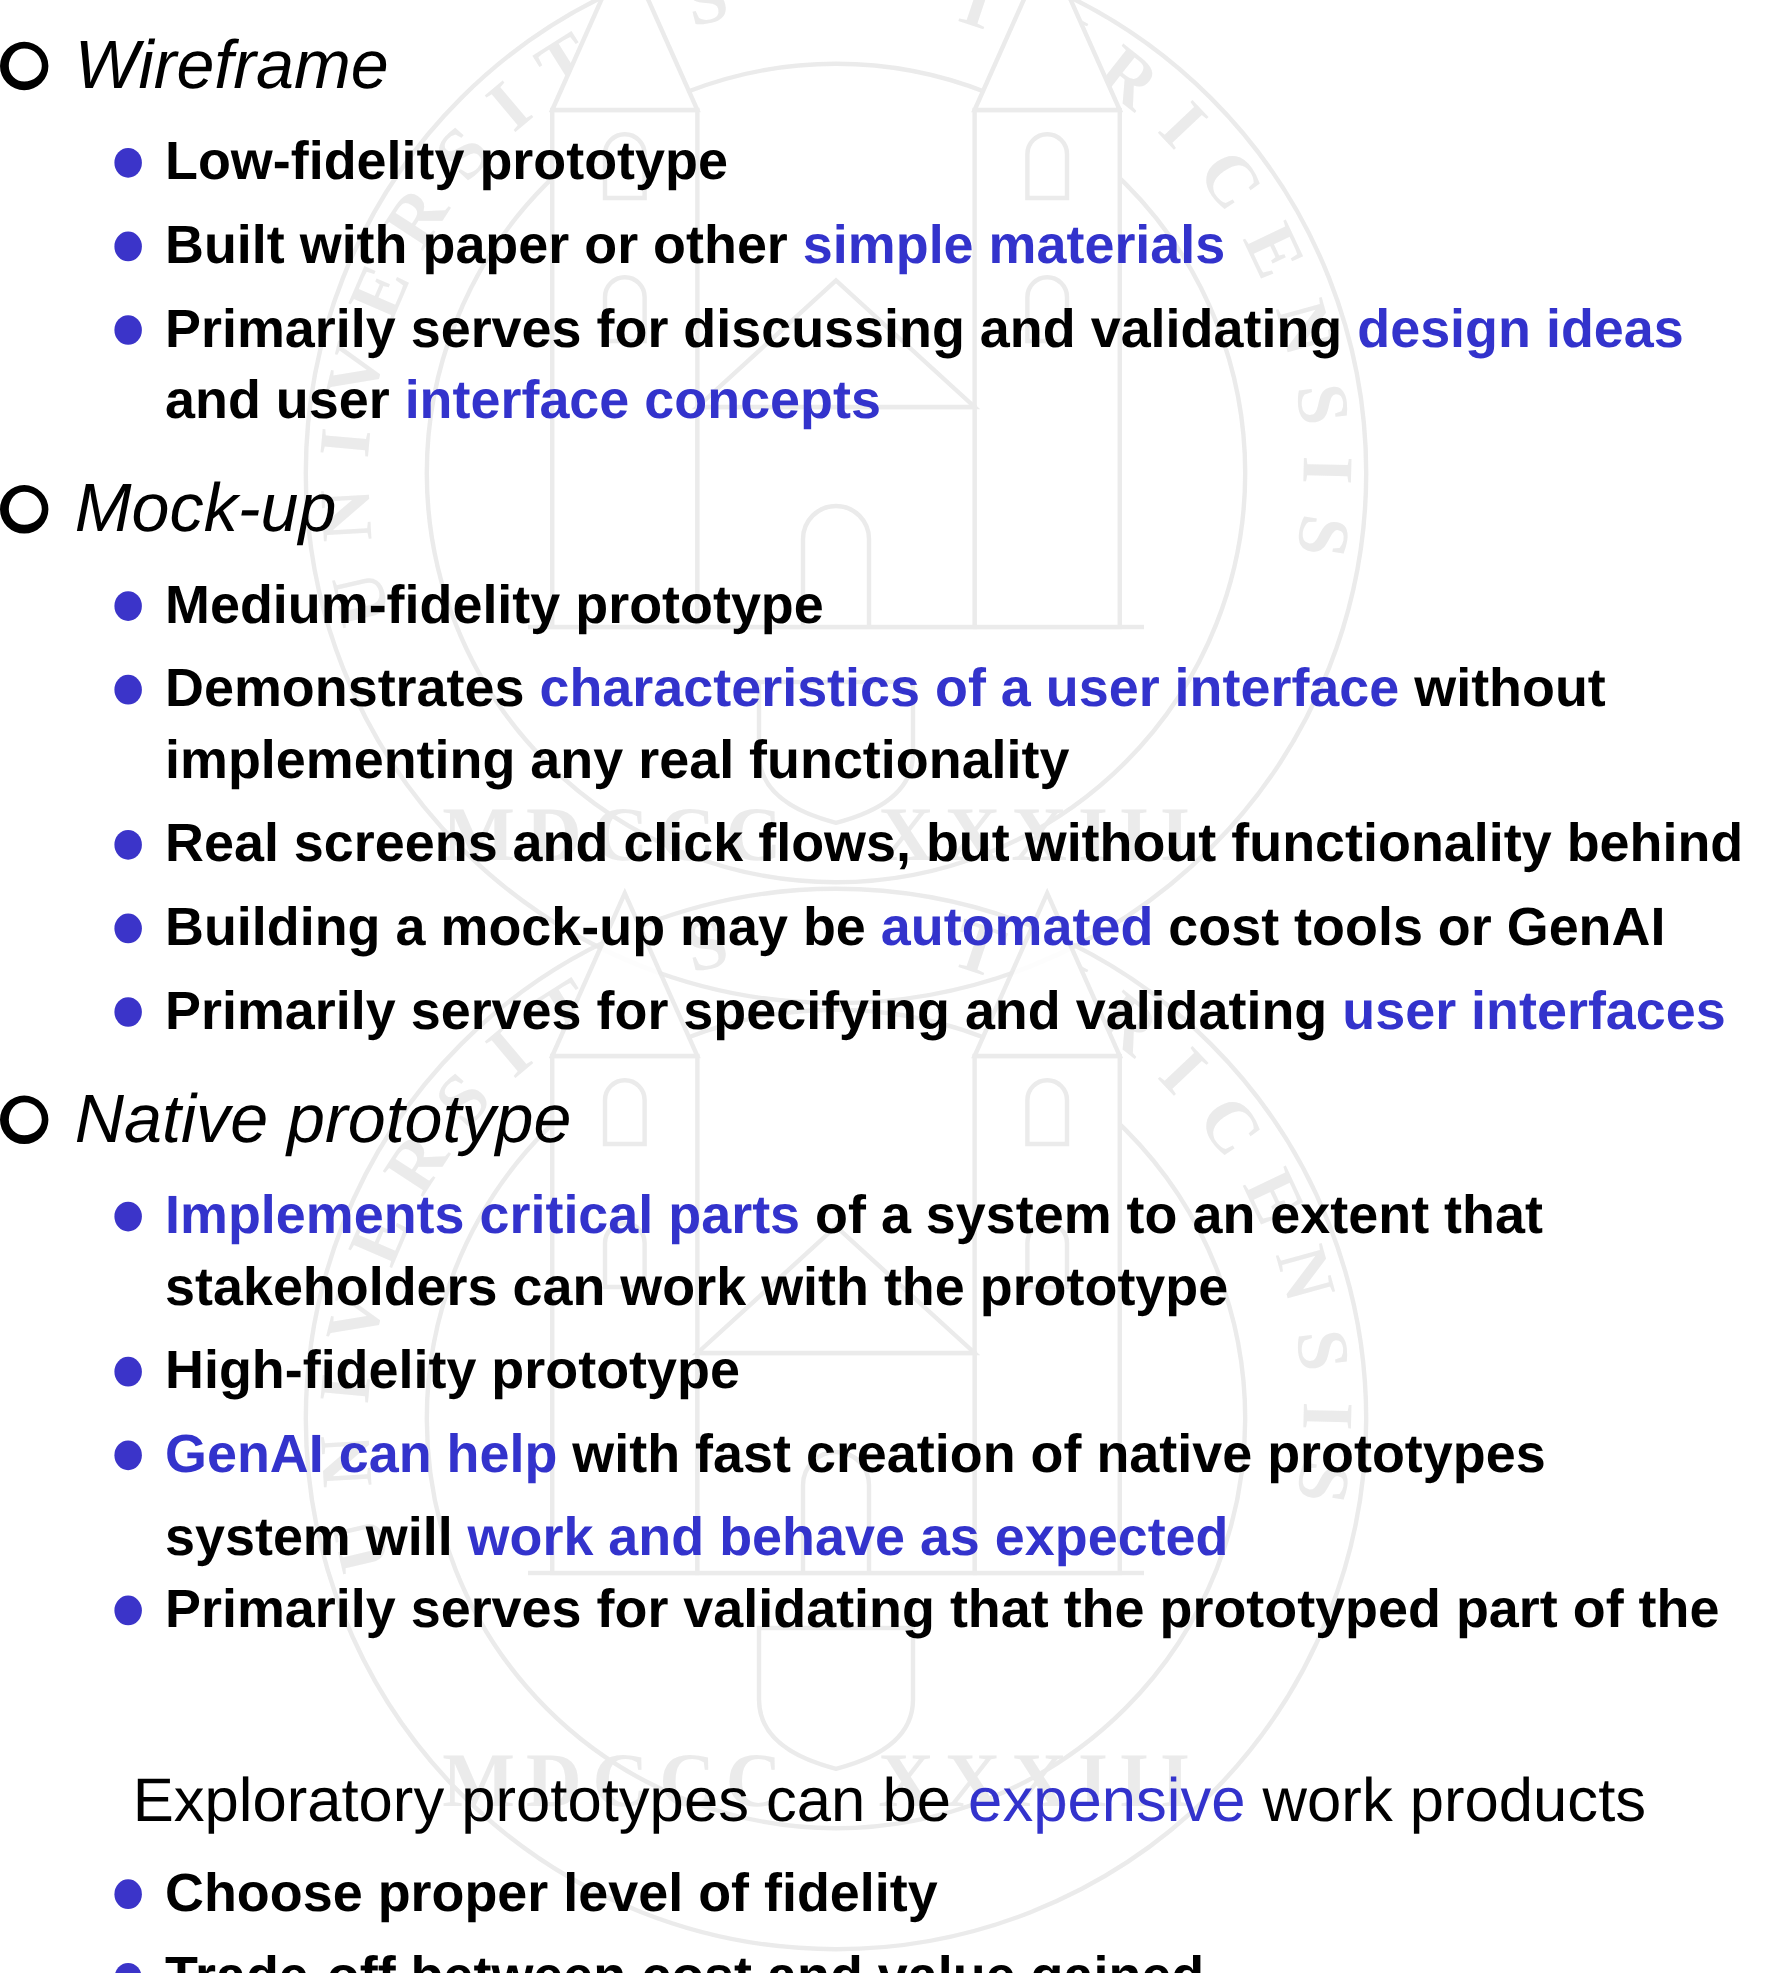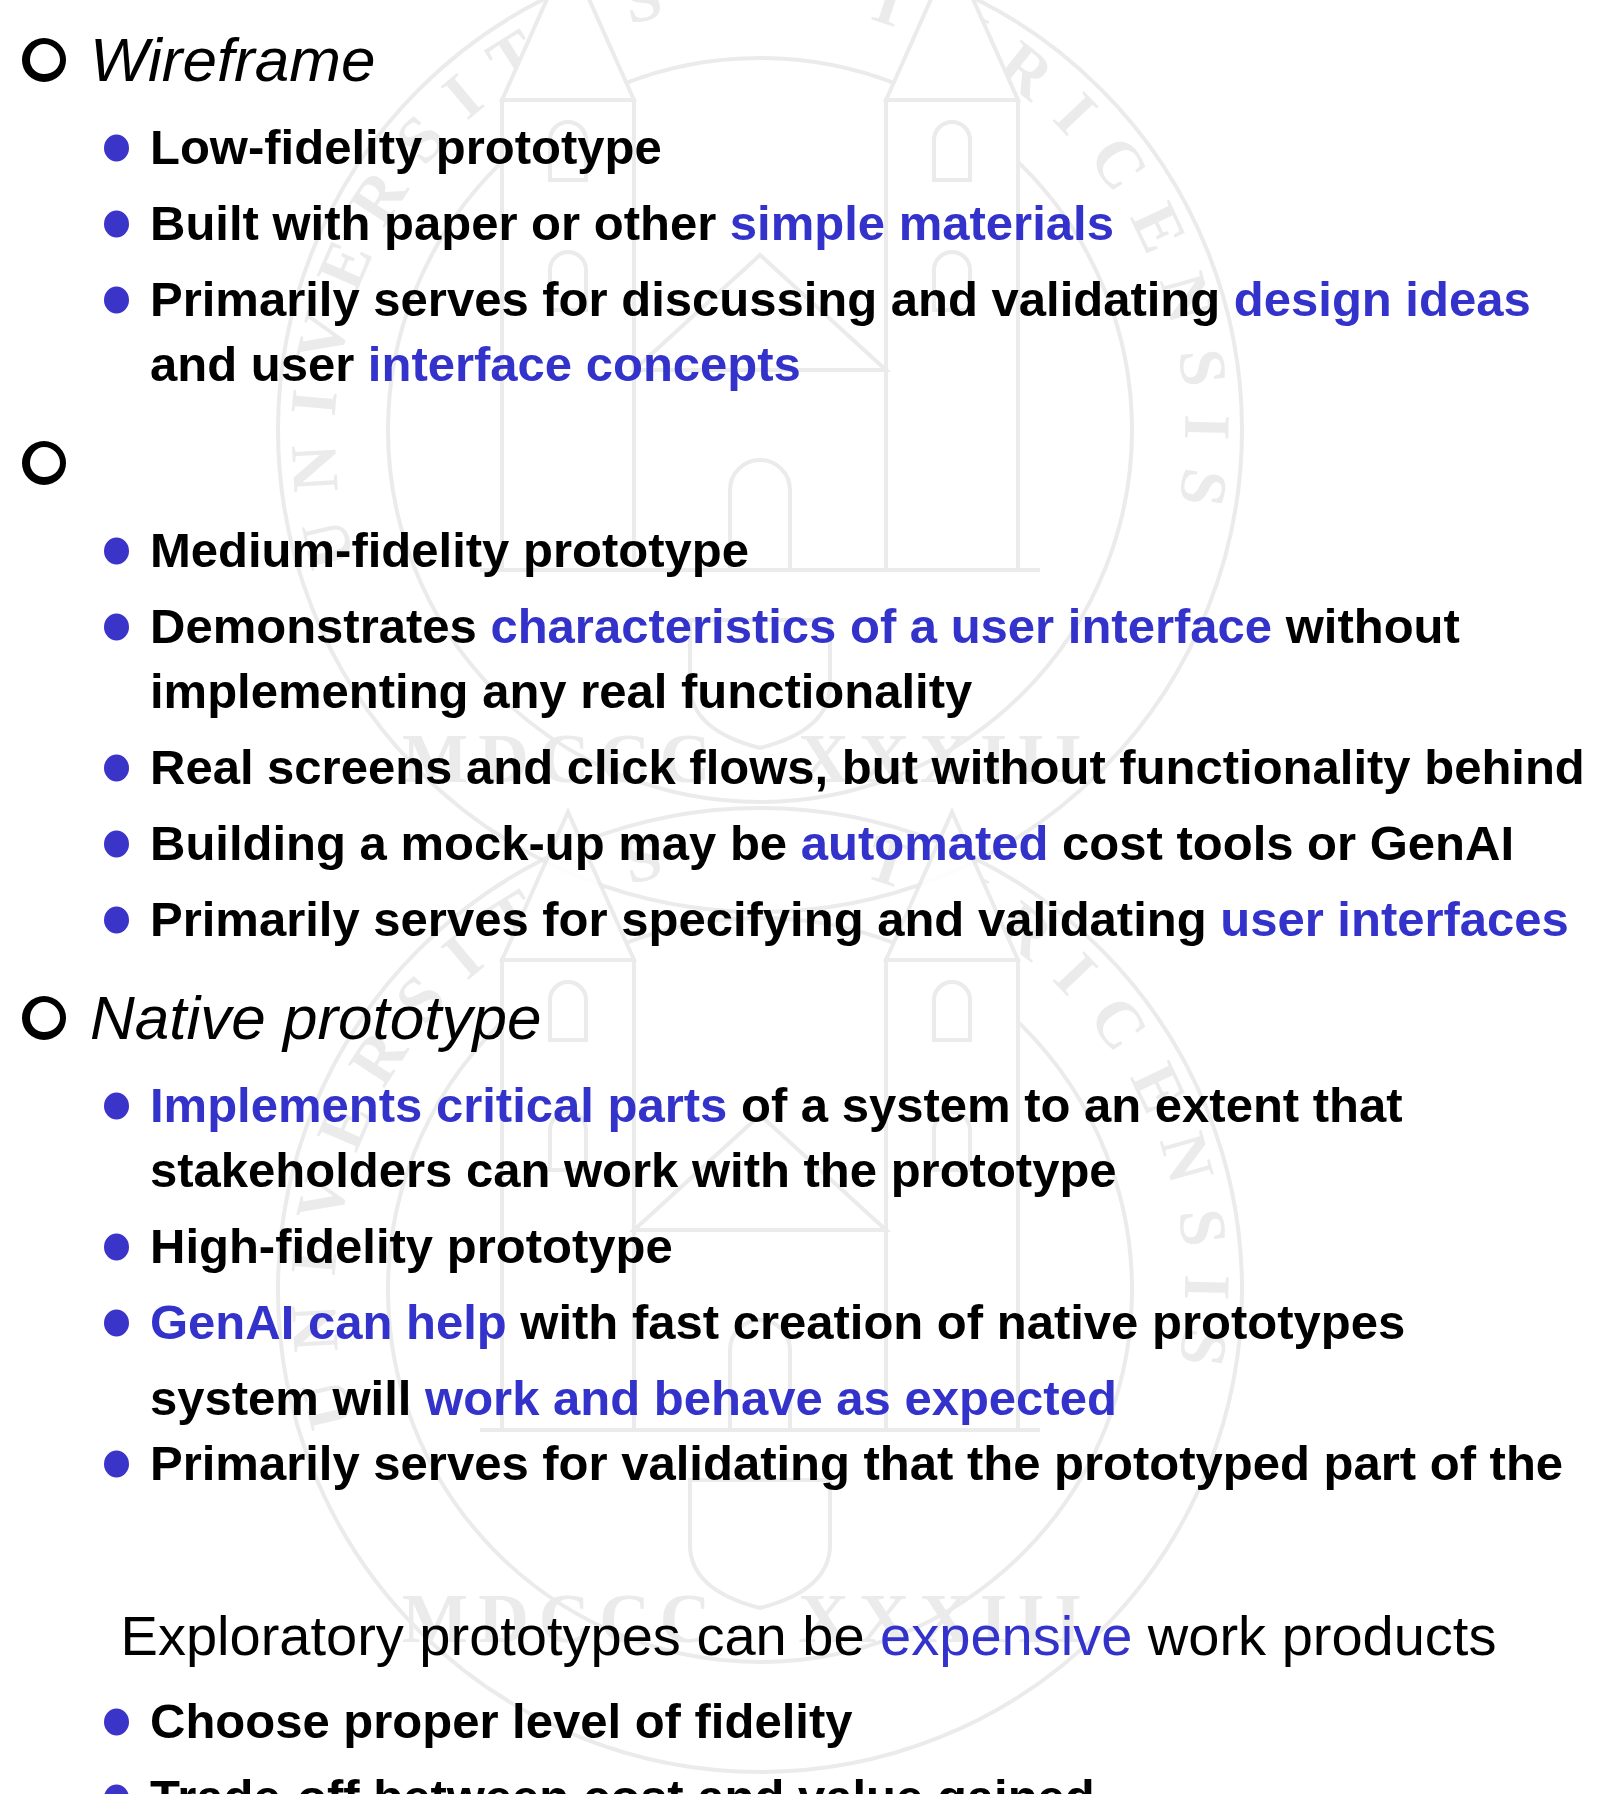--- a/index.html
+++ b/index.html
@@ -11,21 +11,21 @@
   
   #wm{position:absolute;inset:0;z-index:0;pointer-events:none;}
   .wmline{stroke:var(--wm,#e9e9e9);fill:none;stroke-width:4px;}
   .wmfill{stroke:var(--wm,#e9e9e9);fill:#ffffff;stroke-width:4px;}
   .wmtext{fill:var(--wm,#e7e7e7);font-family:"Liberation Serif",serif;
           font-size:66px;letter-spacing:26px;font-weight:bold;}
   .wmyear{fill:var(--wm,#e7e7e7);font-family:"Liberation Serif",serif;
           font-size:70px;letter-spacing:10px;font-weight:bold;}
   
   #slide-content{position:relative;z-index:1;padding-top:16px;}
-  .h1row{display:flex;align-items:center;gap:24px;padding-left:22px;
+  .h1row{display:flex;align-items:center;gap:24px;
          height:88px;margin-top:22px;}
   #slide-content > .h1row:first-child{margin-top:0;}
   .ring{width:30px;height:30px;border:6px solid #000;
         border-left-width:8px;border-bottom-width:8px;
         border-radius:50%;flex:none;box-sizing:content-box;}
   .h1txt{font-size:62px;font-style:italic;line-height:1;white-space:nowrap;}
   .item{margin-top:11px;font-weight:bold;}
   .item .line{display:flex;align-items:center;height:65px;white-space:nowrap;}
   .gutter{width:150px;flex:none;align-self:stretch;position:relative;}
   .dot{position:absolute;left:104px;top:50%;transform:translateY(-50%);
@@ -103,20 +103,21 @@
         </span>
         <span class="txt"><span>Primarily serves for discussing and validating </span><span class="hl">design ideas</span></span>
       </div>
       <div class="line">
         <span class="gutter"></span>
         <span class="txt"><span>and user </span><span class="hl">interface concepts</span></span>
       </div>
     </div>
     <div class="h1row">
       <span class="ring"></span>
+      <span class="h1txt">Mock-up</span>
     </div>
     <div class="item">
       <div class="line">
         <span class="gutter">
           <span class="dot"></span>
         </span>
         <span class="txt"><span>Medium-fidelity prototype</span></span>
       </div>
     </div>
     <div class="item">

